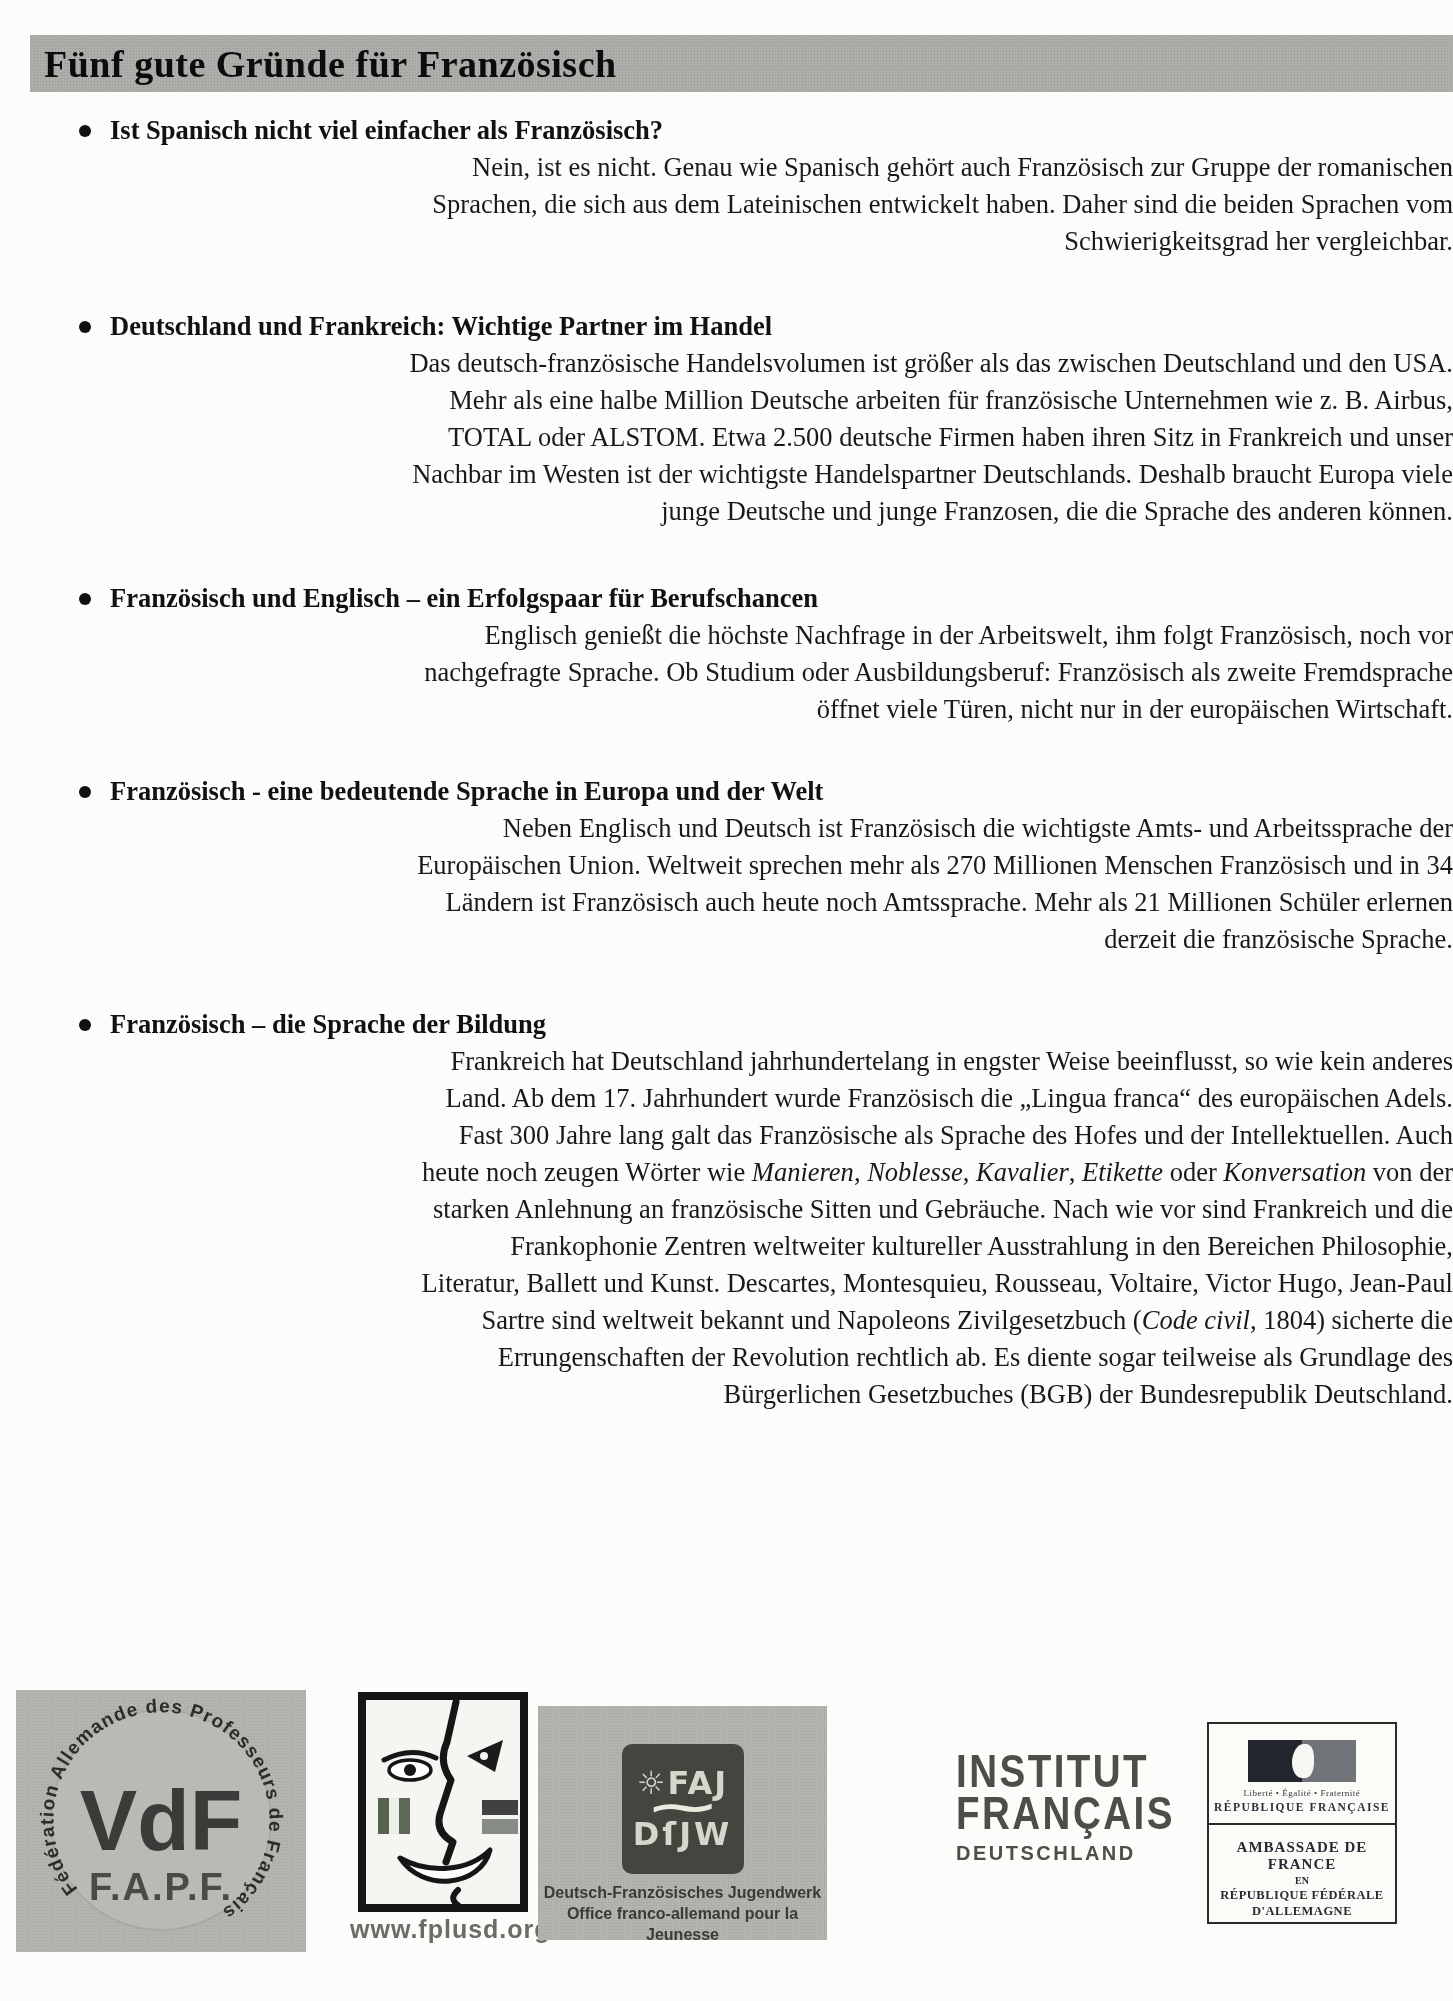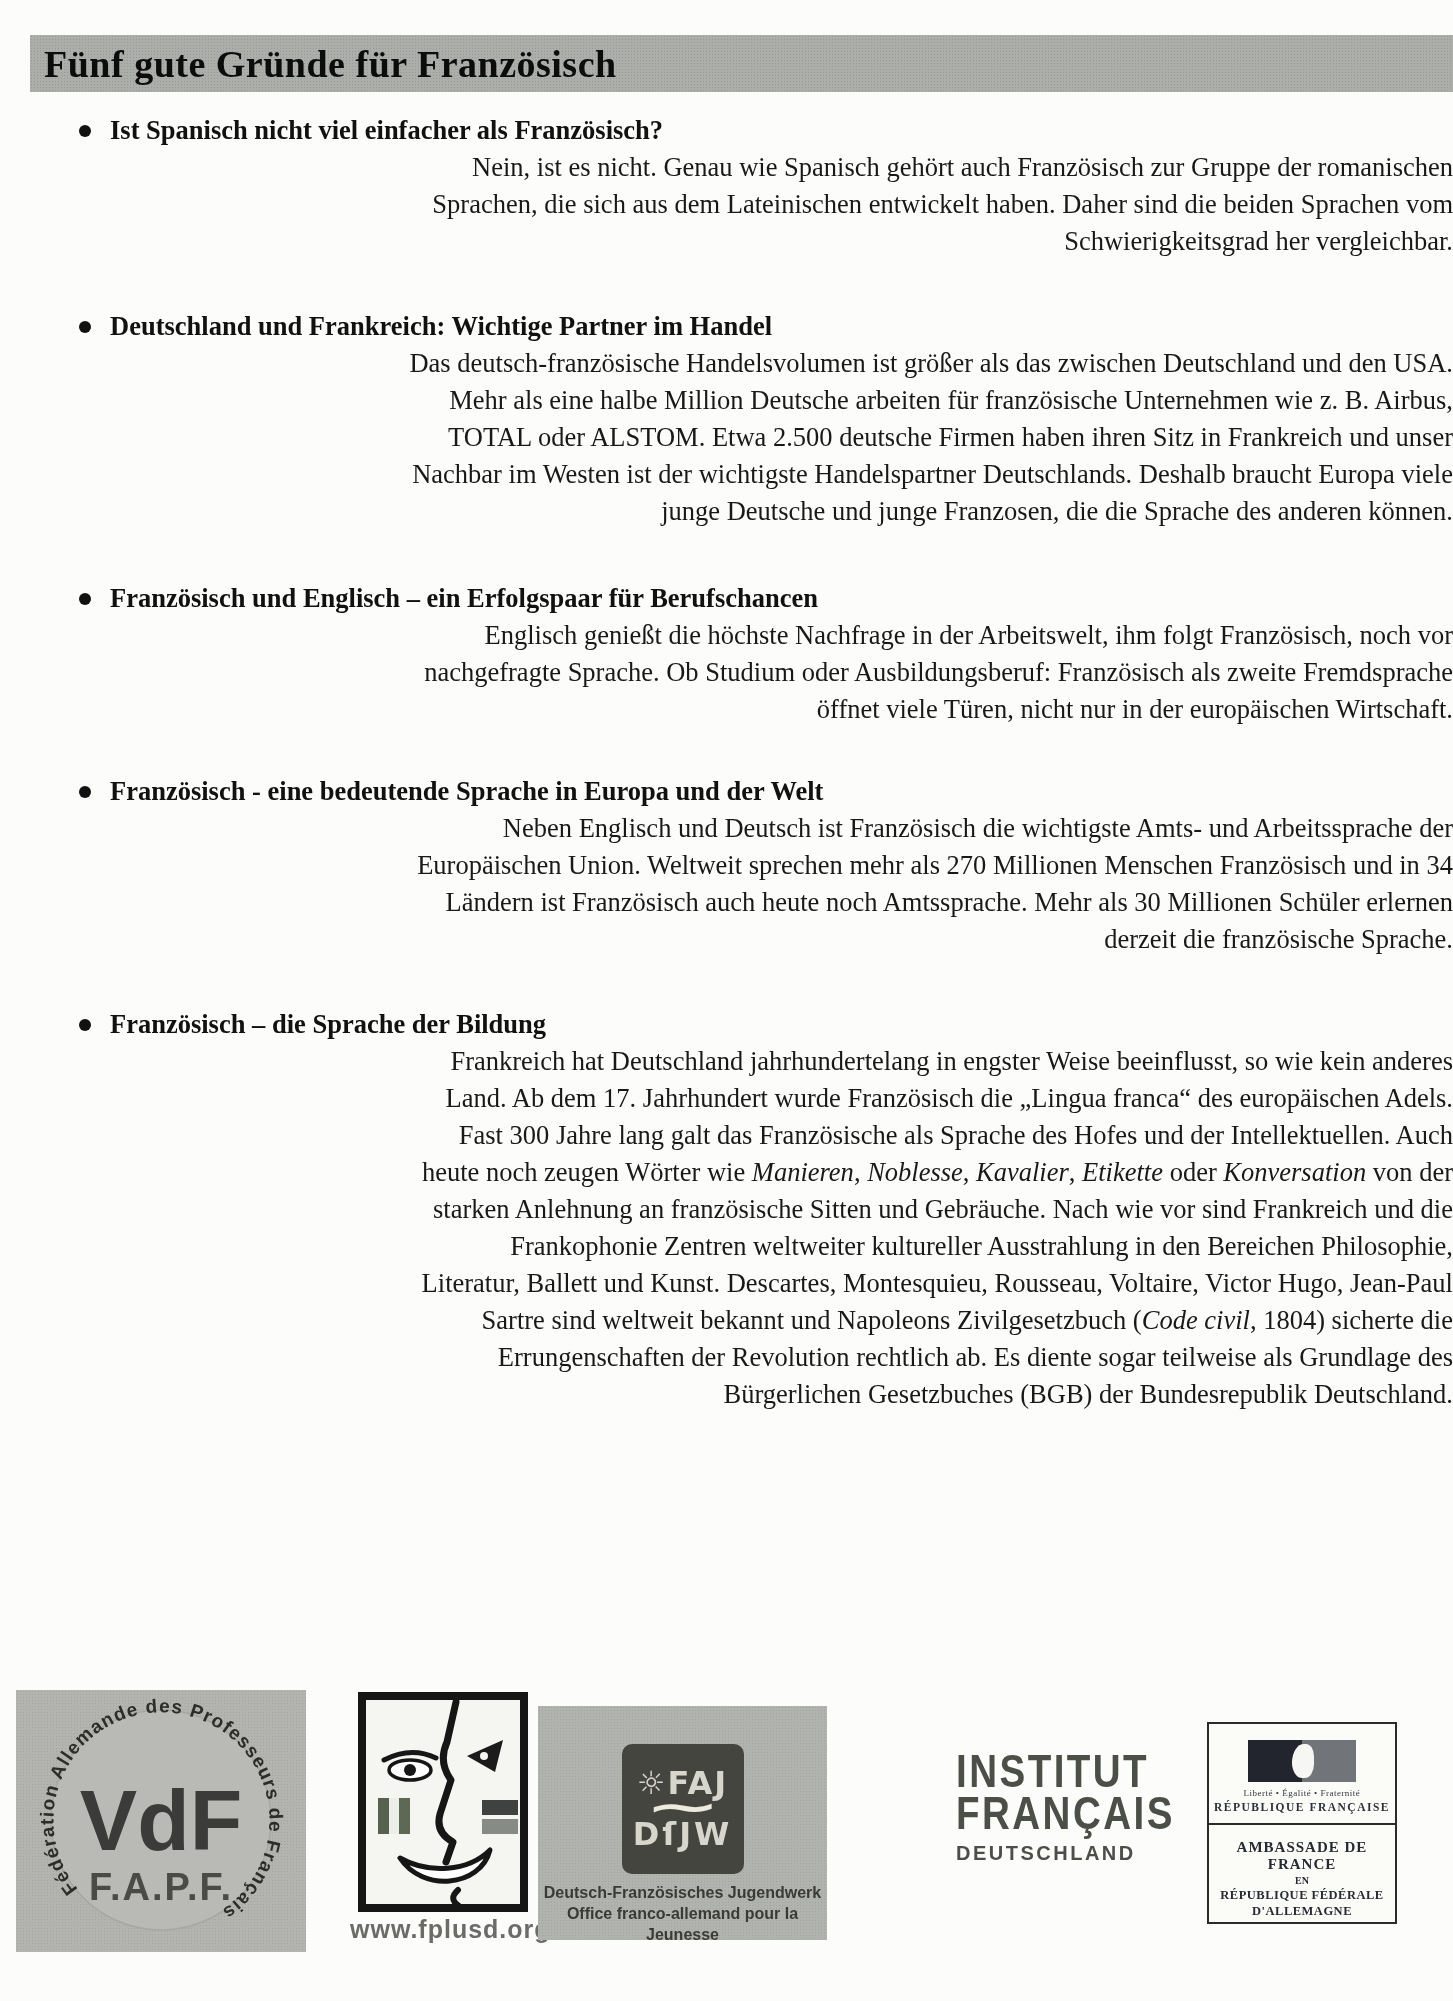--- a/index.html
+++ b/index.html
@@ -150,21 +150,21 @@
           <div class="tline"><span>öffnet viele Türen, nicht nur in der europäischen Wirtschaft.</span></div>
         </div>
     </div>
 
     <div class="reason gap-d">
       <span class="bullet"></span>
       <h3>Französisch - eine bedeutende Sprache in Europa und der Welt</h3>
       <div>
           <div class="tline"><span>Neben Englisch und Deutsch ist Französisch die wichtigste Amts- und Arbeitssprache der</span></div>
           <div class="tline"><span>Europäischen Union. Weltweit sprechen mehr als 270 Millionen Menschen Französisch und in 34</span></div>
-          <div class="tline"><span>Ländern ist Französisch auch heute noch Amtssprache. Mehr als 30 Millionen Schüler erlernen</span></div>
+          <div class="tline"><span>Ländern ist Französisch auch heute noch Amtssprache. Mehr als 21 Millionen Schüler erlernen</span></div>
           <div class="tline"><span>derzeit die französische Sprache.</span></div>
         </div>
     </div>
 
     <div class="reason">
       <span class="bullet"></span>
       <h3>Französisch – die Sprache der Bildung</h3>
       <div>
           <div class="tline"><span>Frankreich hat Deutschland jahrhundertelang in engster Weise beeinflusst, so wie kein anderes</span></div>
           <div class="tline"><span>Land. Ab dem 17. Jahrhundert wurde Französisch die „Lingua franca“ des europäischen Adels.</span></div>

